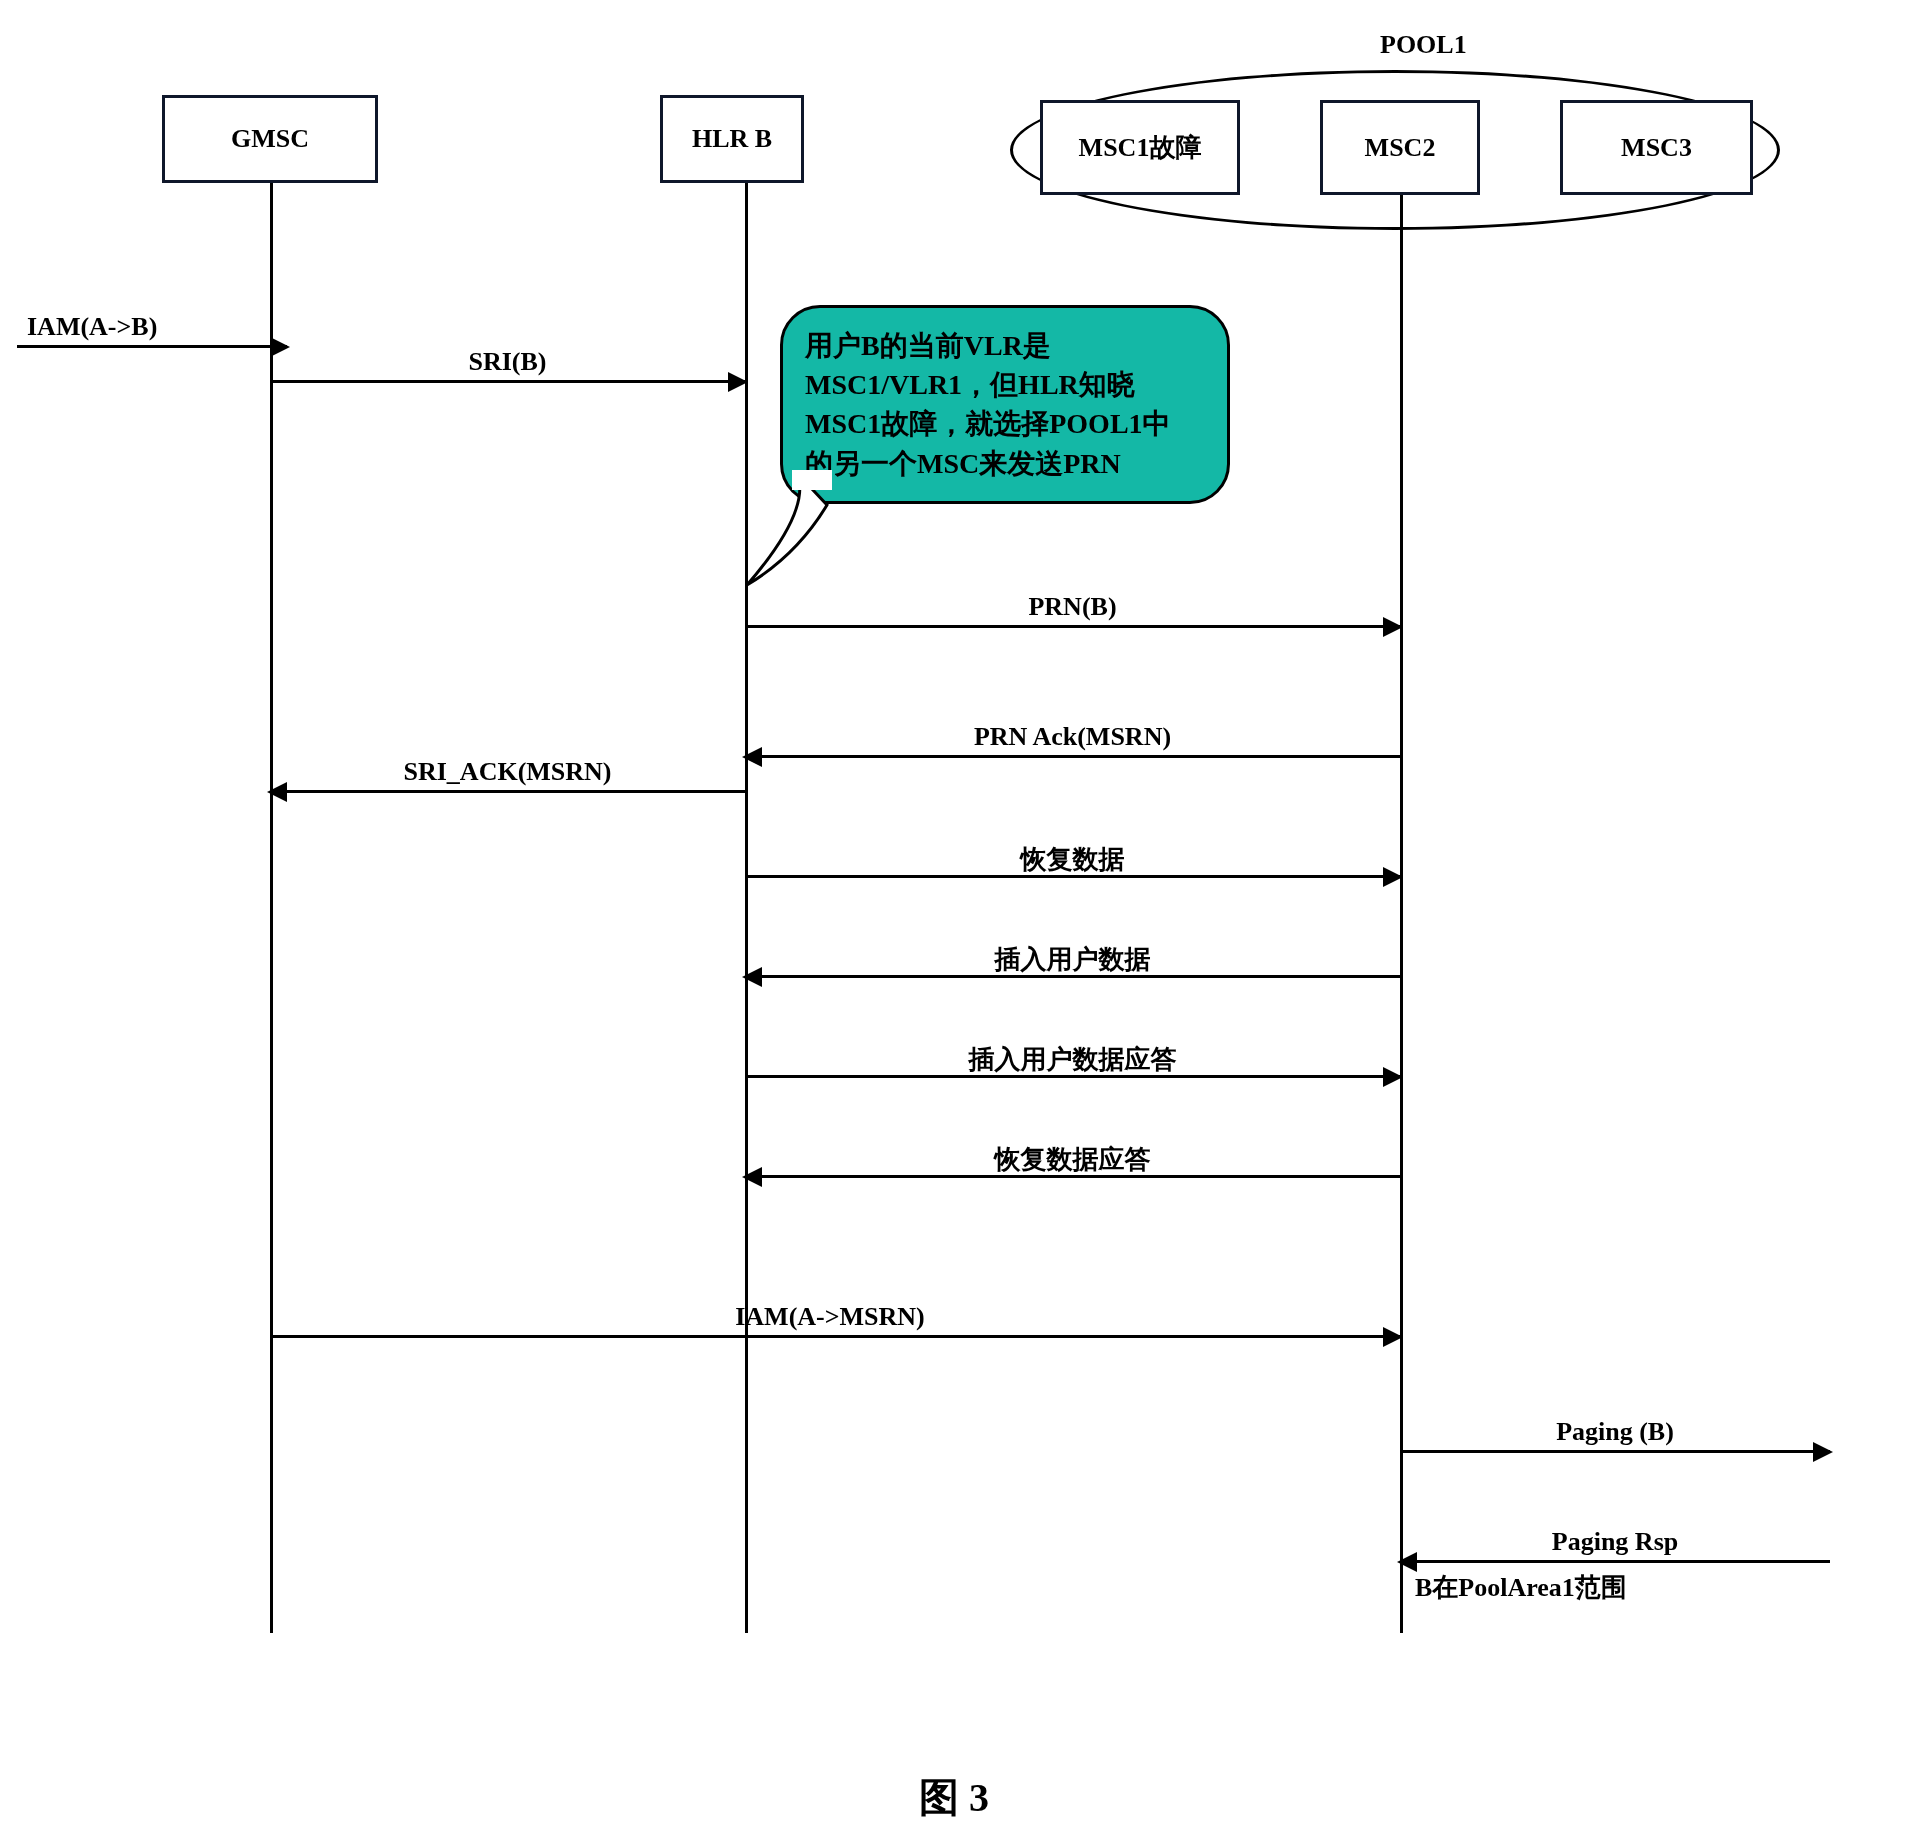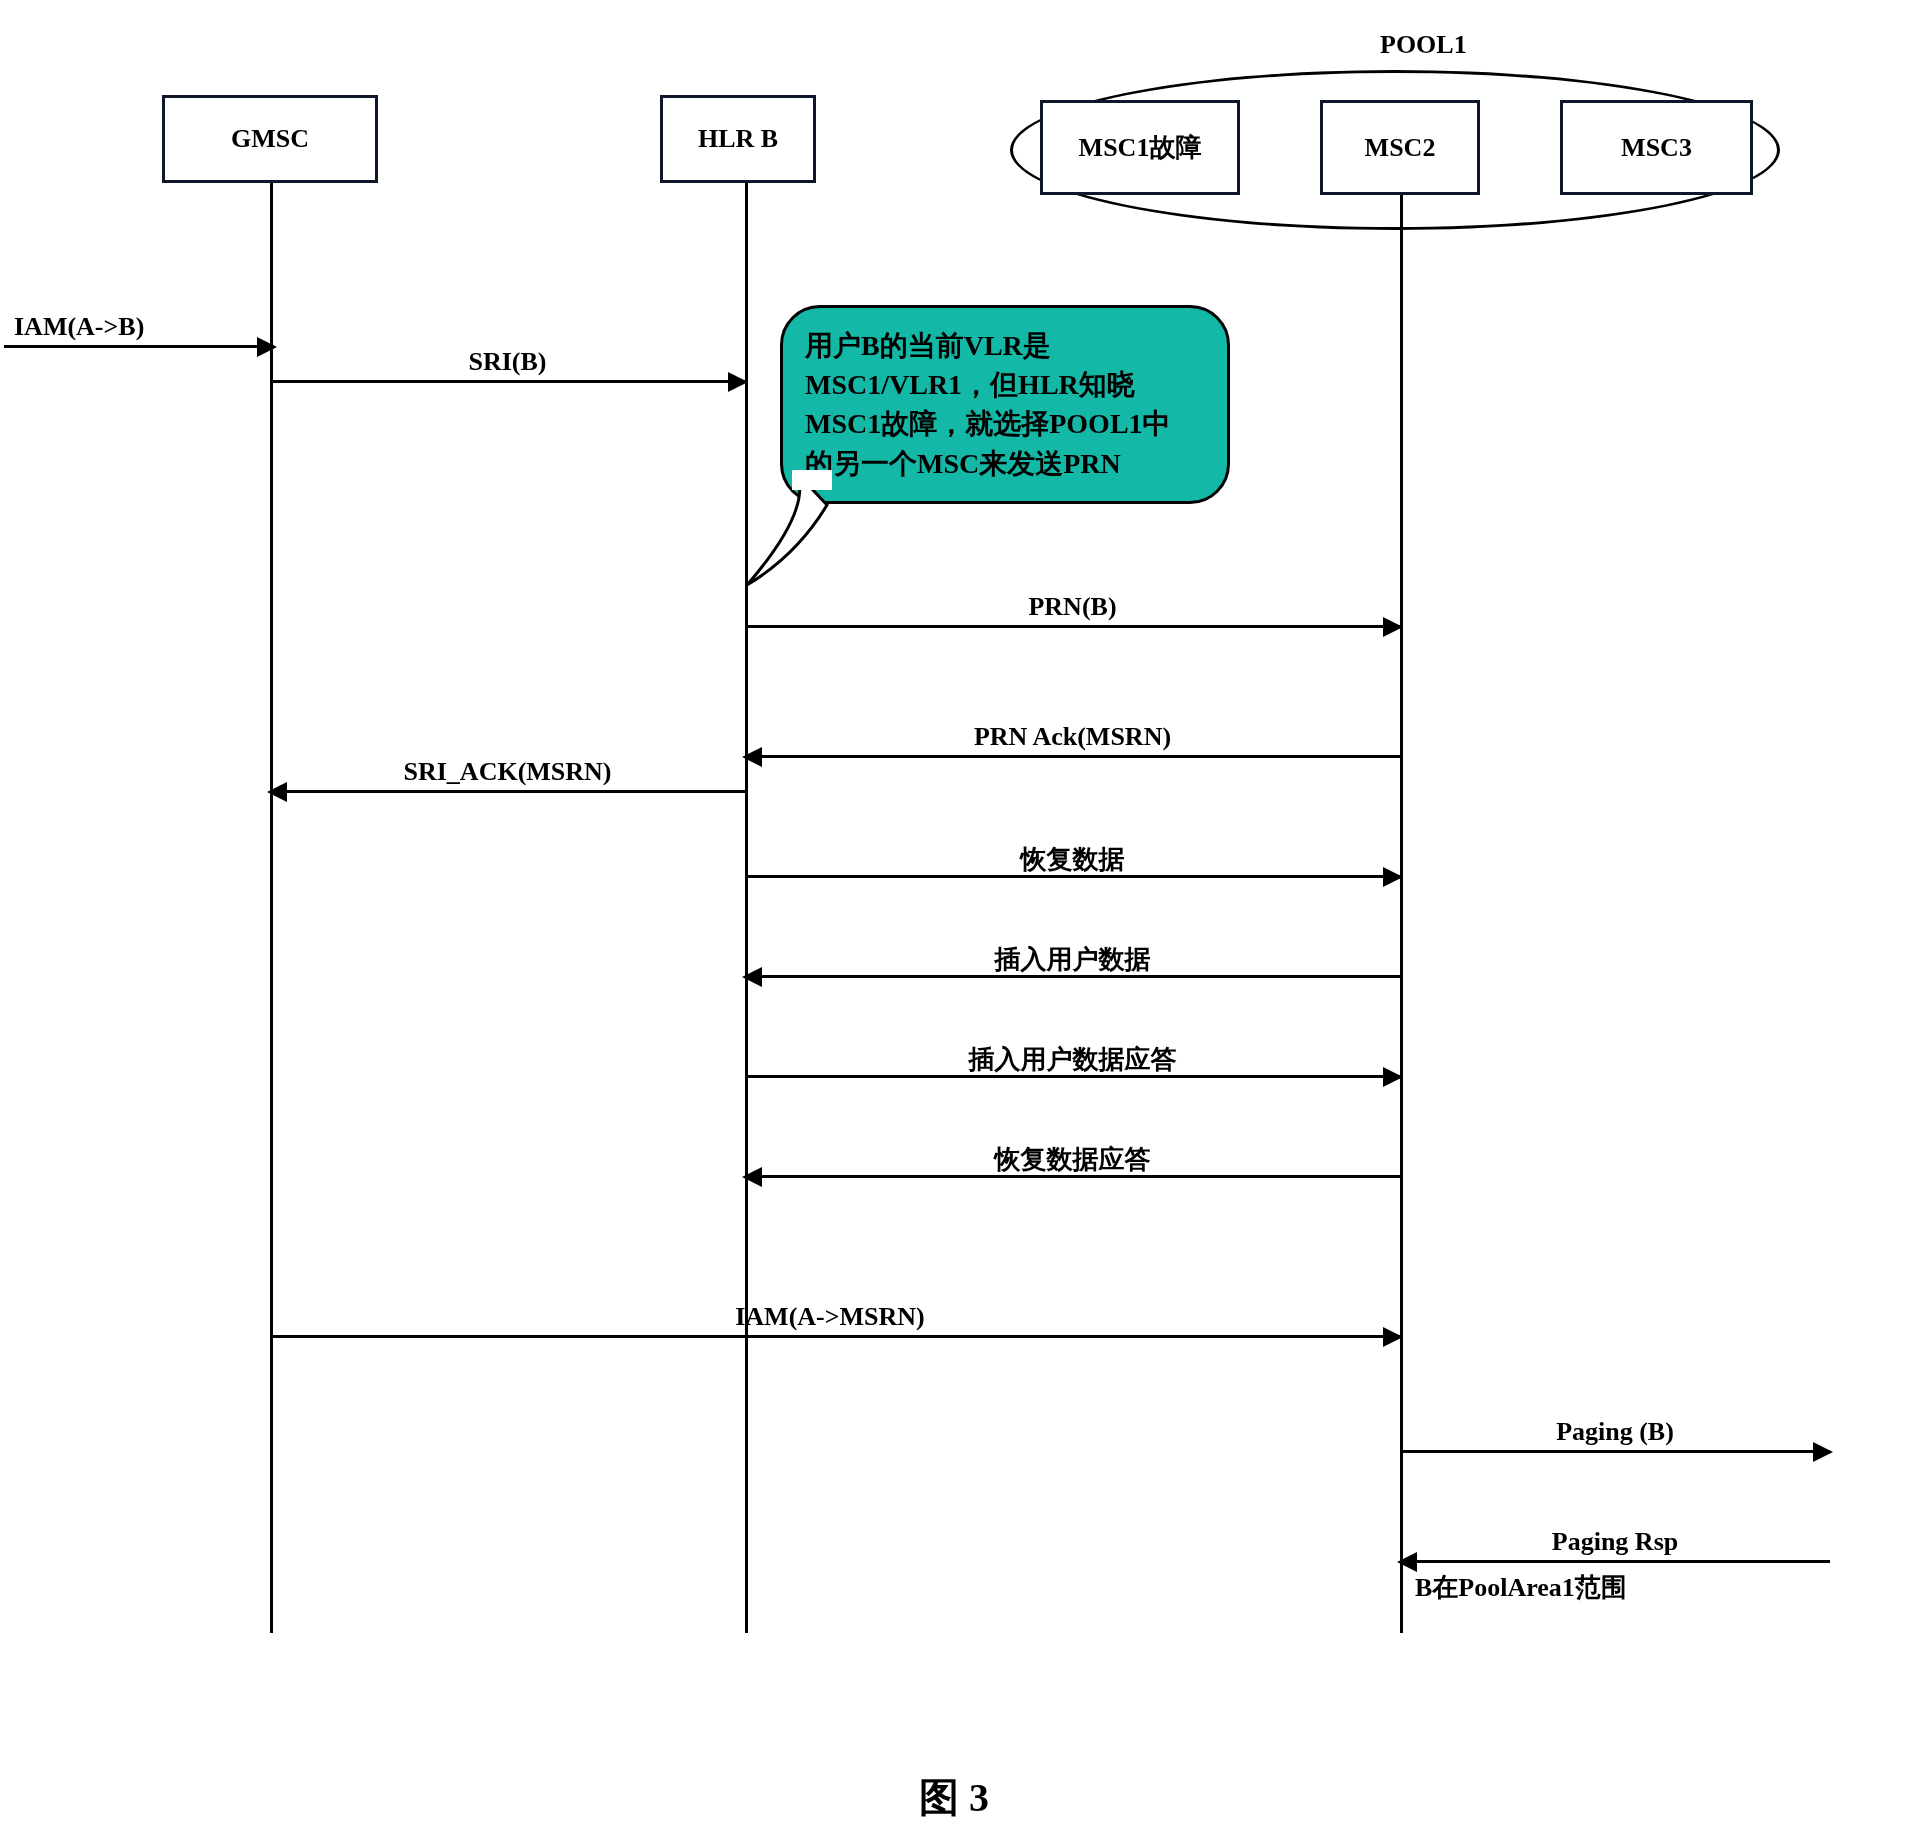--- a/index.html
+++ b/index.html
@@ -104,30 +104,30 @@
 </style>
 </head>
 <body>
 
 <div class="canvas">
 
   <div class="pool-label" style="left:1380px; top:30px;">POOL1</div>
   <div class="ellipse" style="left:1010px; top:70px; width:770px; height:160px;"></div>
 
   <div class="box" style="left:162px; top:95px; width:216px; height:88px;">GMSC</div>
-  <div class="box" style="left:660px; top:95px; width:156px; height:88px;">HLR B</div>
+  <div class="box" style="left:660px; top:95px; width:144px; height:88px;">HLR B</div>
   <div class="box" style="left:1040px; top:100px; width:200px; height:95px;">MSC1故障</div>
   <div class="box" style="left:1320px; top:100px; width:160px; height:95px;">MSC2</div>
   <div class="box" style="left:1560px; top:100px; width:193px; height:95px;">MSC3</div>
 
   <div class="lifeline" style="left:270px; top:183px; height:1450px;"></div>
   <div class="lifeline" style="left:745px; top:183px; height:1450px;"></div>
   <div class="lifeline" style="left:1400px; top:195px; height:1438px;"></div>
 
-  <div class="msg arrow-r" style="left:4px; top:345px; width:270px;">
+  <div class="msg arrow-r" style="left:17px; top:345px; width:270px;">
     <span class="label" style="left:10px; transform:none;">IAM(A-&gt;B)</span>
   </div>
 
   <div class="msg arrow-r" style="left:270px; top:380px; width:475px;">
     <span class="label">SRI(B)</span>
   </div>
 
   <div class="speech" style="left:780px; top:305px; width:450px;">
     <div>用户B的当前VLR是</div>
     <div>MSC1/VLR1，但HLR知晓</div>

